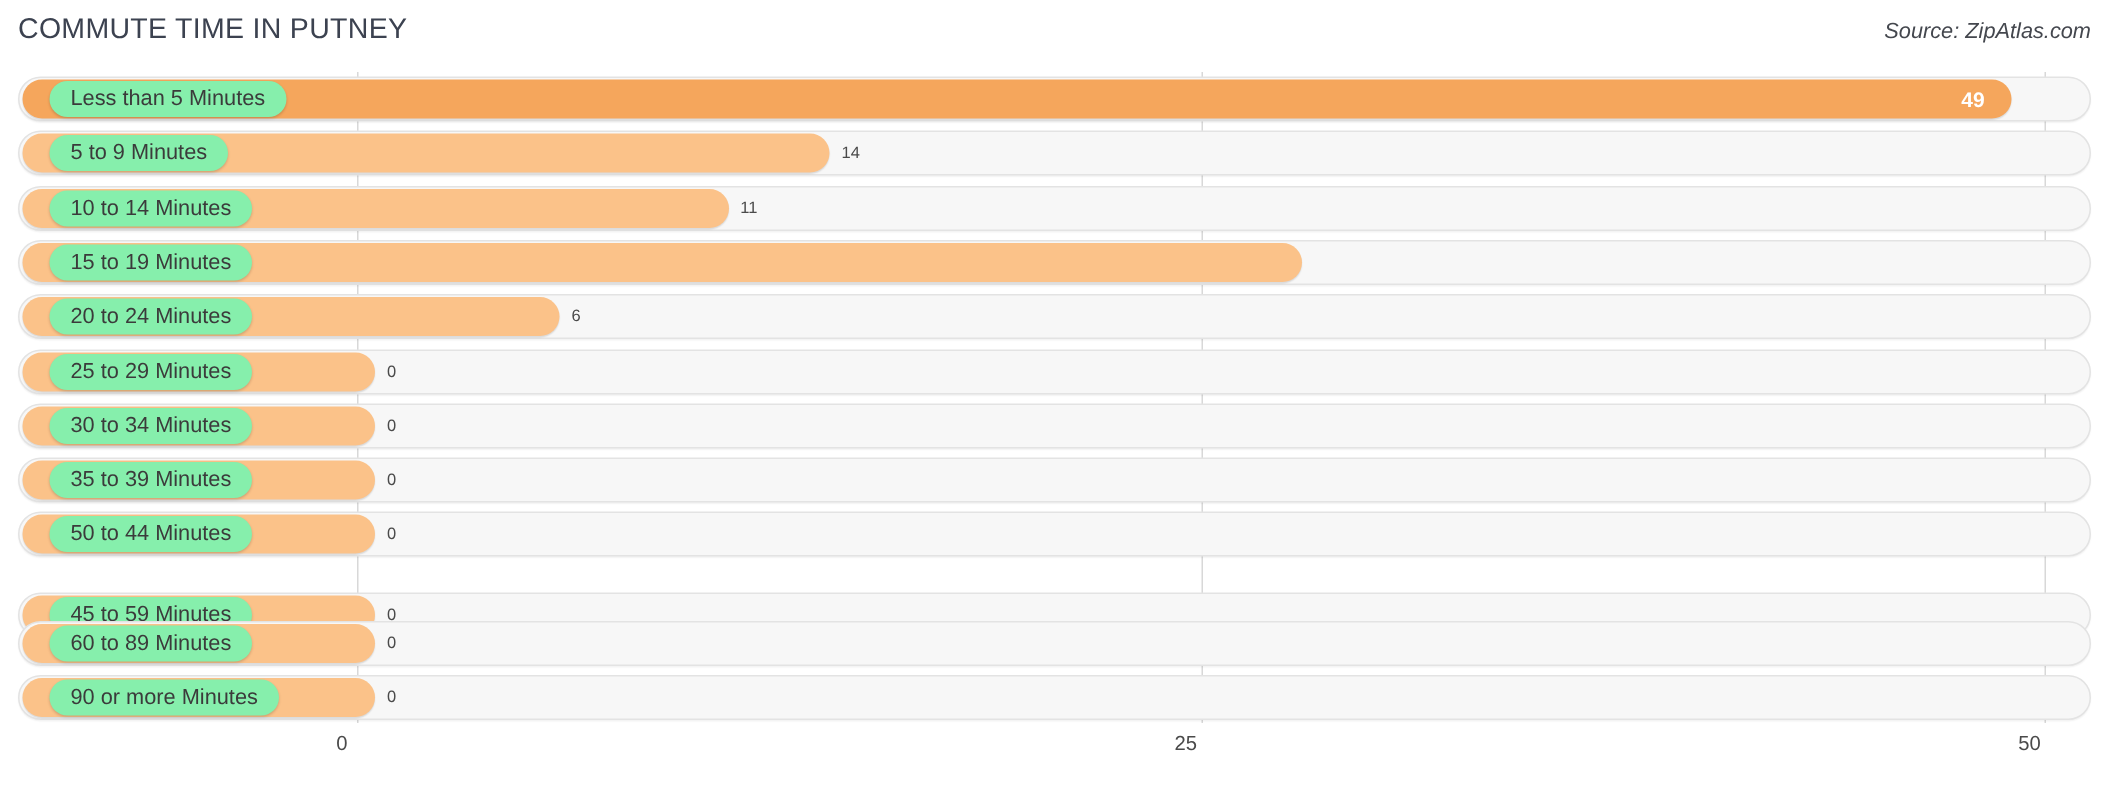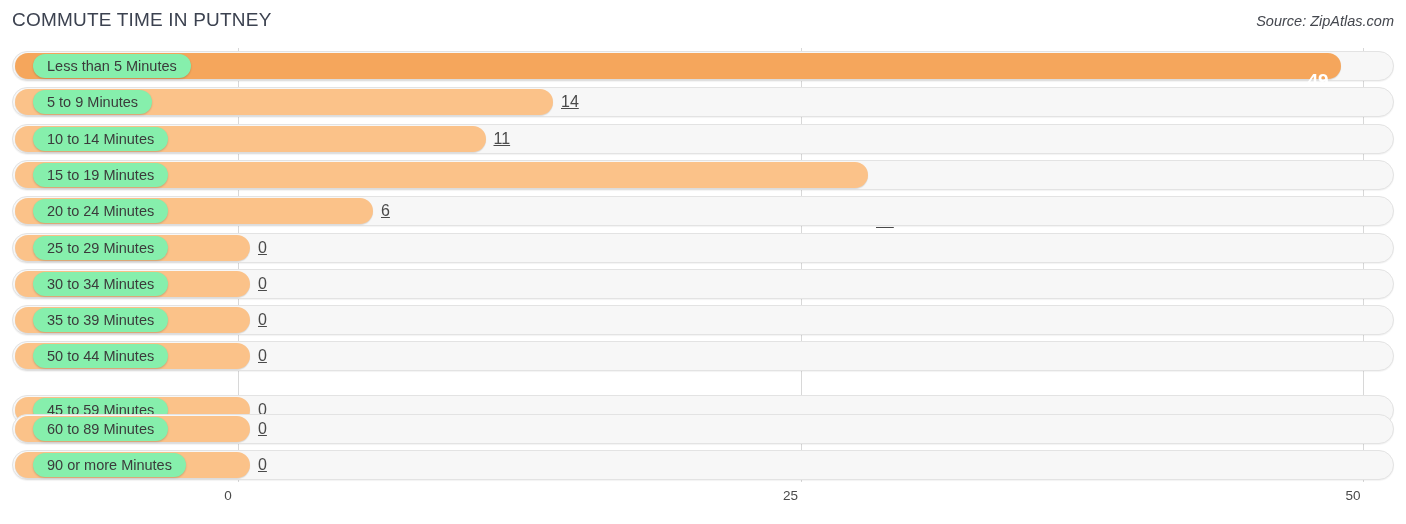--- a/index.html
+++ b/index.html
@@ -89,32 +89,31 @@
     white-space: nowrap;
     box-shadow: 0 1px 2px rgba(0,0,0,.18);
   }
 
   .val-out {
     position: absolute;
     top: 3px;
     height: 24px;
     display: flex;
     align-items: center;
-    font-size: 16px;
+    font-size: 11px;
     color: #4a4a4a;
     white-space: nowrap;
-    text-decoration: underline;
   }
   .val-in {
     position: absolute;
-    top: 18px;
+    top: 3px;
     height: 24px;
     display: flex;
     align-items: center;
-    font-size: 19px;
+    font-size: 14px;
     font-weight: 700;
     color: #ffffff;
     white-space: nowrap;
   }
 
   
   #axis {
     position: absolute;
     left: 0; top: 488px;
     width: 1406px; height: 24px;

